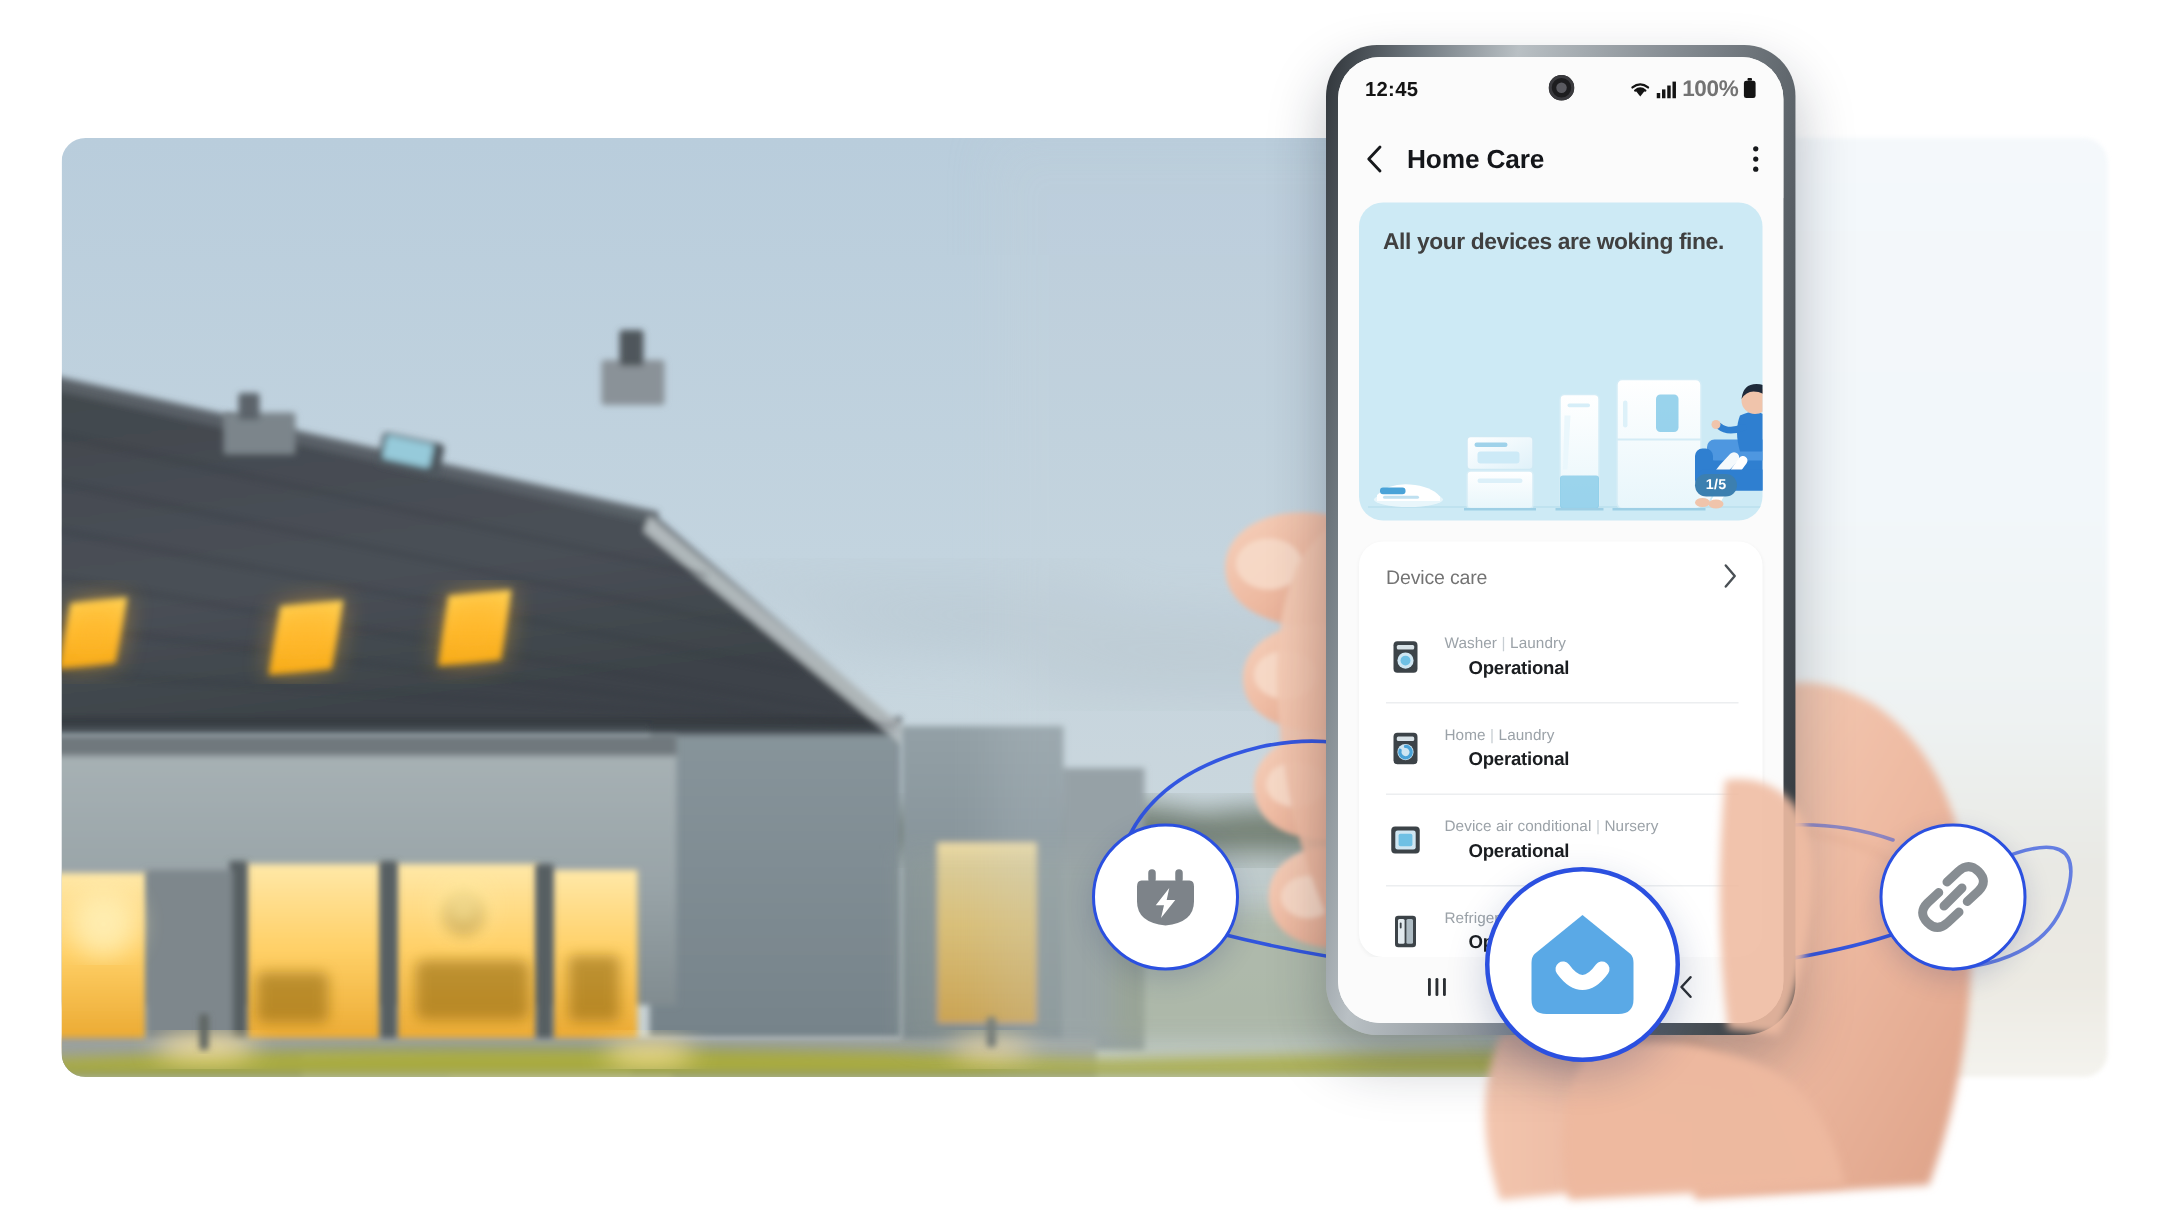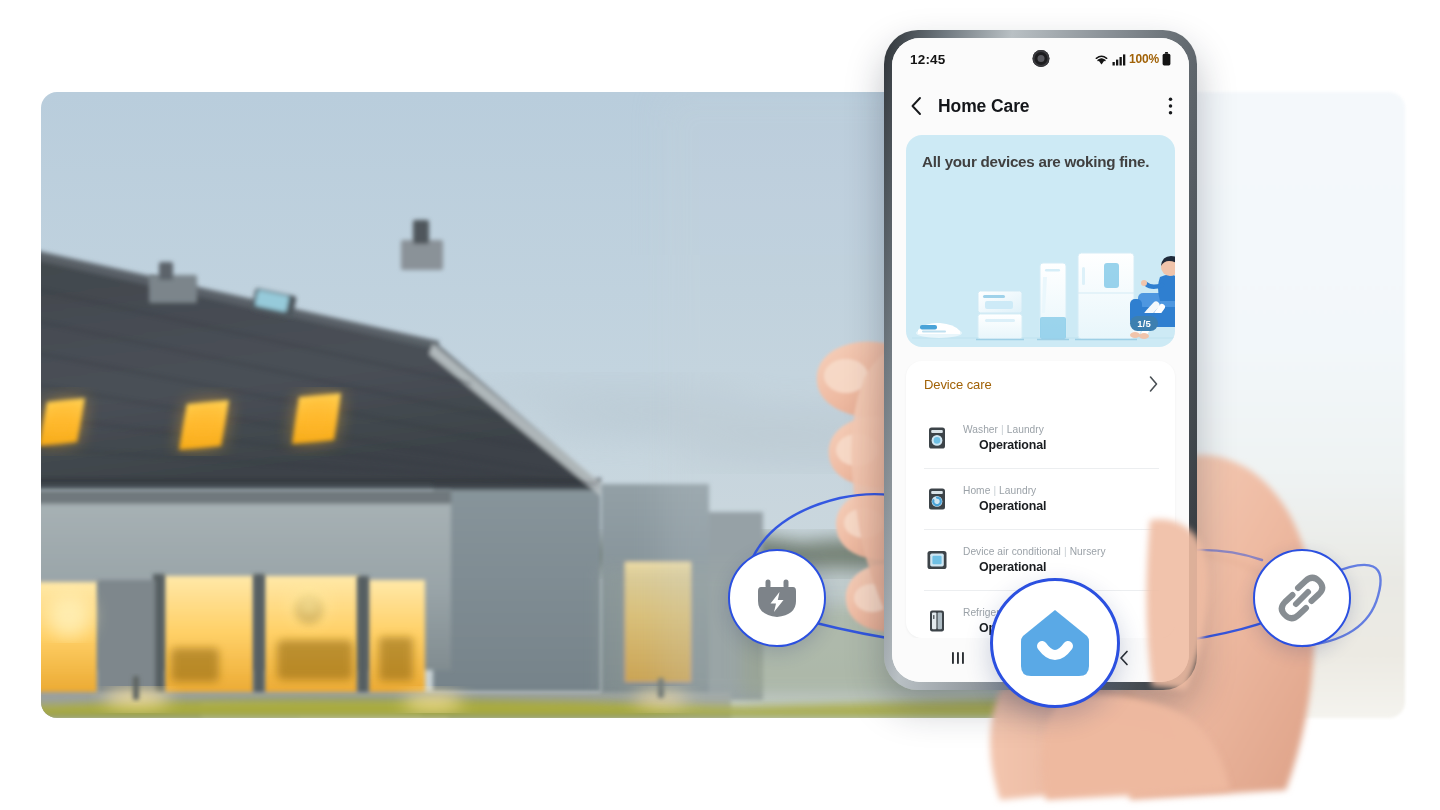--- a/index.html
+++ b/index.html
@@ -90,23 +90,23 @@
     color: #141414;
     letter-spacing: .2px;
   }
   .status-right {
     margin-left: auto;
     display: flex;
     align-items: center;
     gap: 3px;
   }
   .status-batt-text {
-    font-size: 12px;
+    font-size: 15px;
     font-weight: 700;
-    color: #a16207;
+    color: #737373;
     letter-spacing: -.2px;
   }
   .punchhole {
     position: absolute;
     left: 50%; top: 12px;
     transform: translateX(-50%);
     width: 17px; height: 17px;
     border-radius: 50%;
     background: #1d1d1f;
     box-shadow: inset 0 0 0 2px #3a3a3e;
@@ -187,21 +187,21 @@
   }
   .card-head {
     height: 46px;
     flex: none;
     display: flex;
     align-items: center;
     padding: 0 16px 0 18px;
   }
   .card-head-title {
     font-size: 13px;
-    color: #a16207;
+    color: #737373;
     font-weight: 400;
     letter-spacing: -.1px;
   }
   .card-head-chevron { margin-left: auto; display:flex; }
 
   .dev-row {
     height: 61px;
     flex: none;
     display: flex;
     align-items: center;

